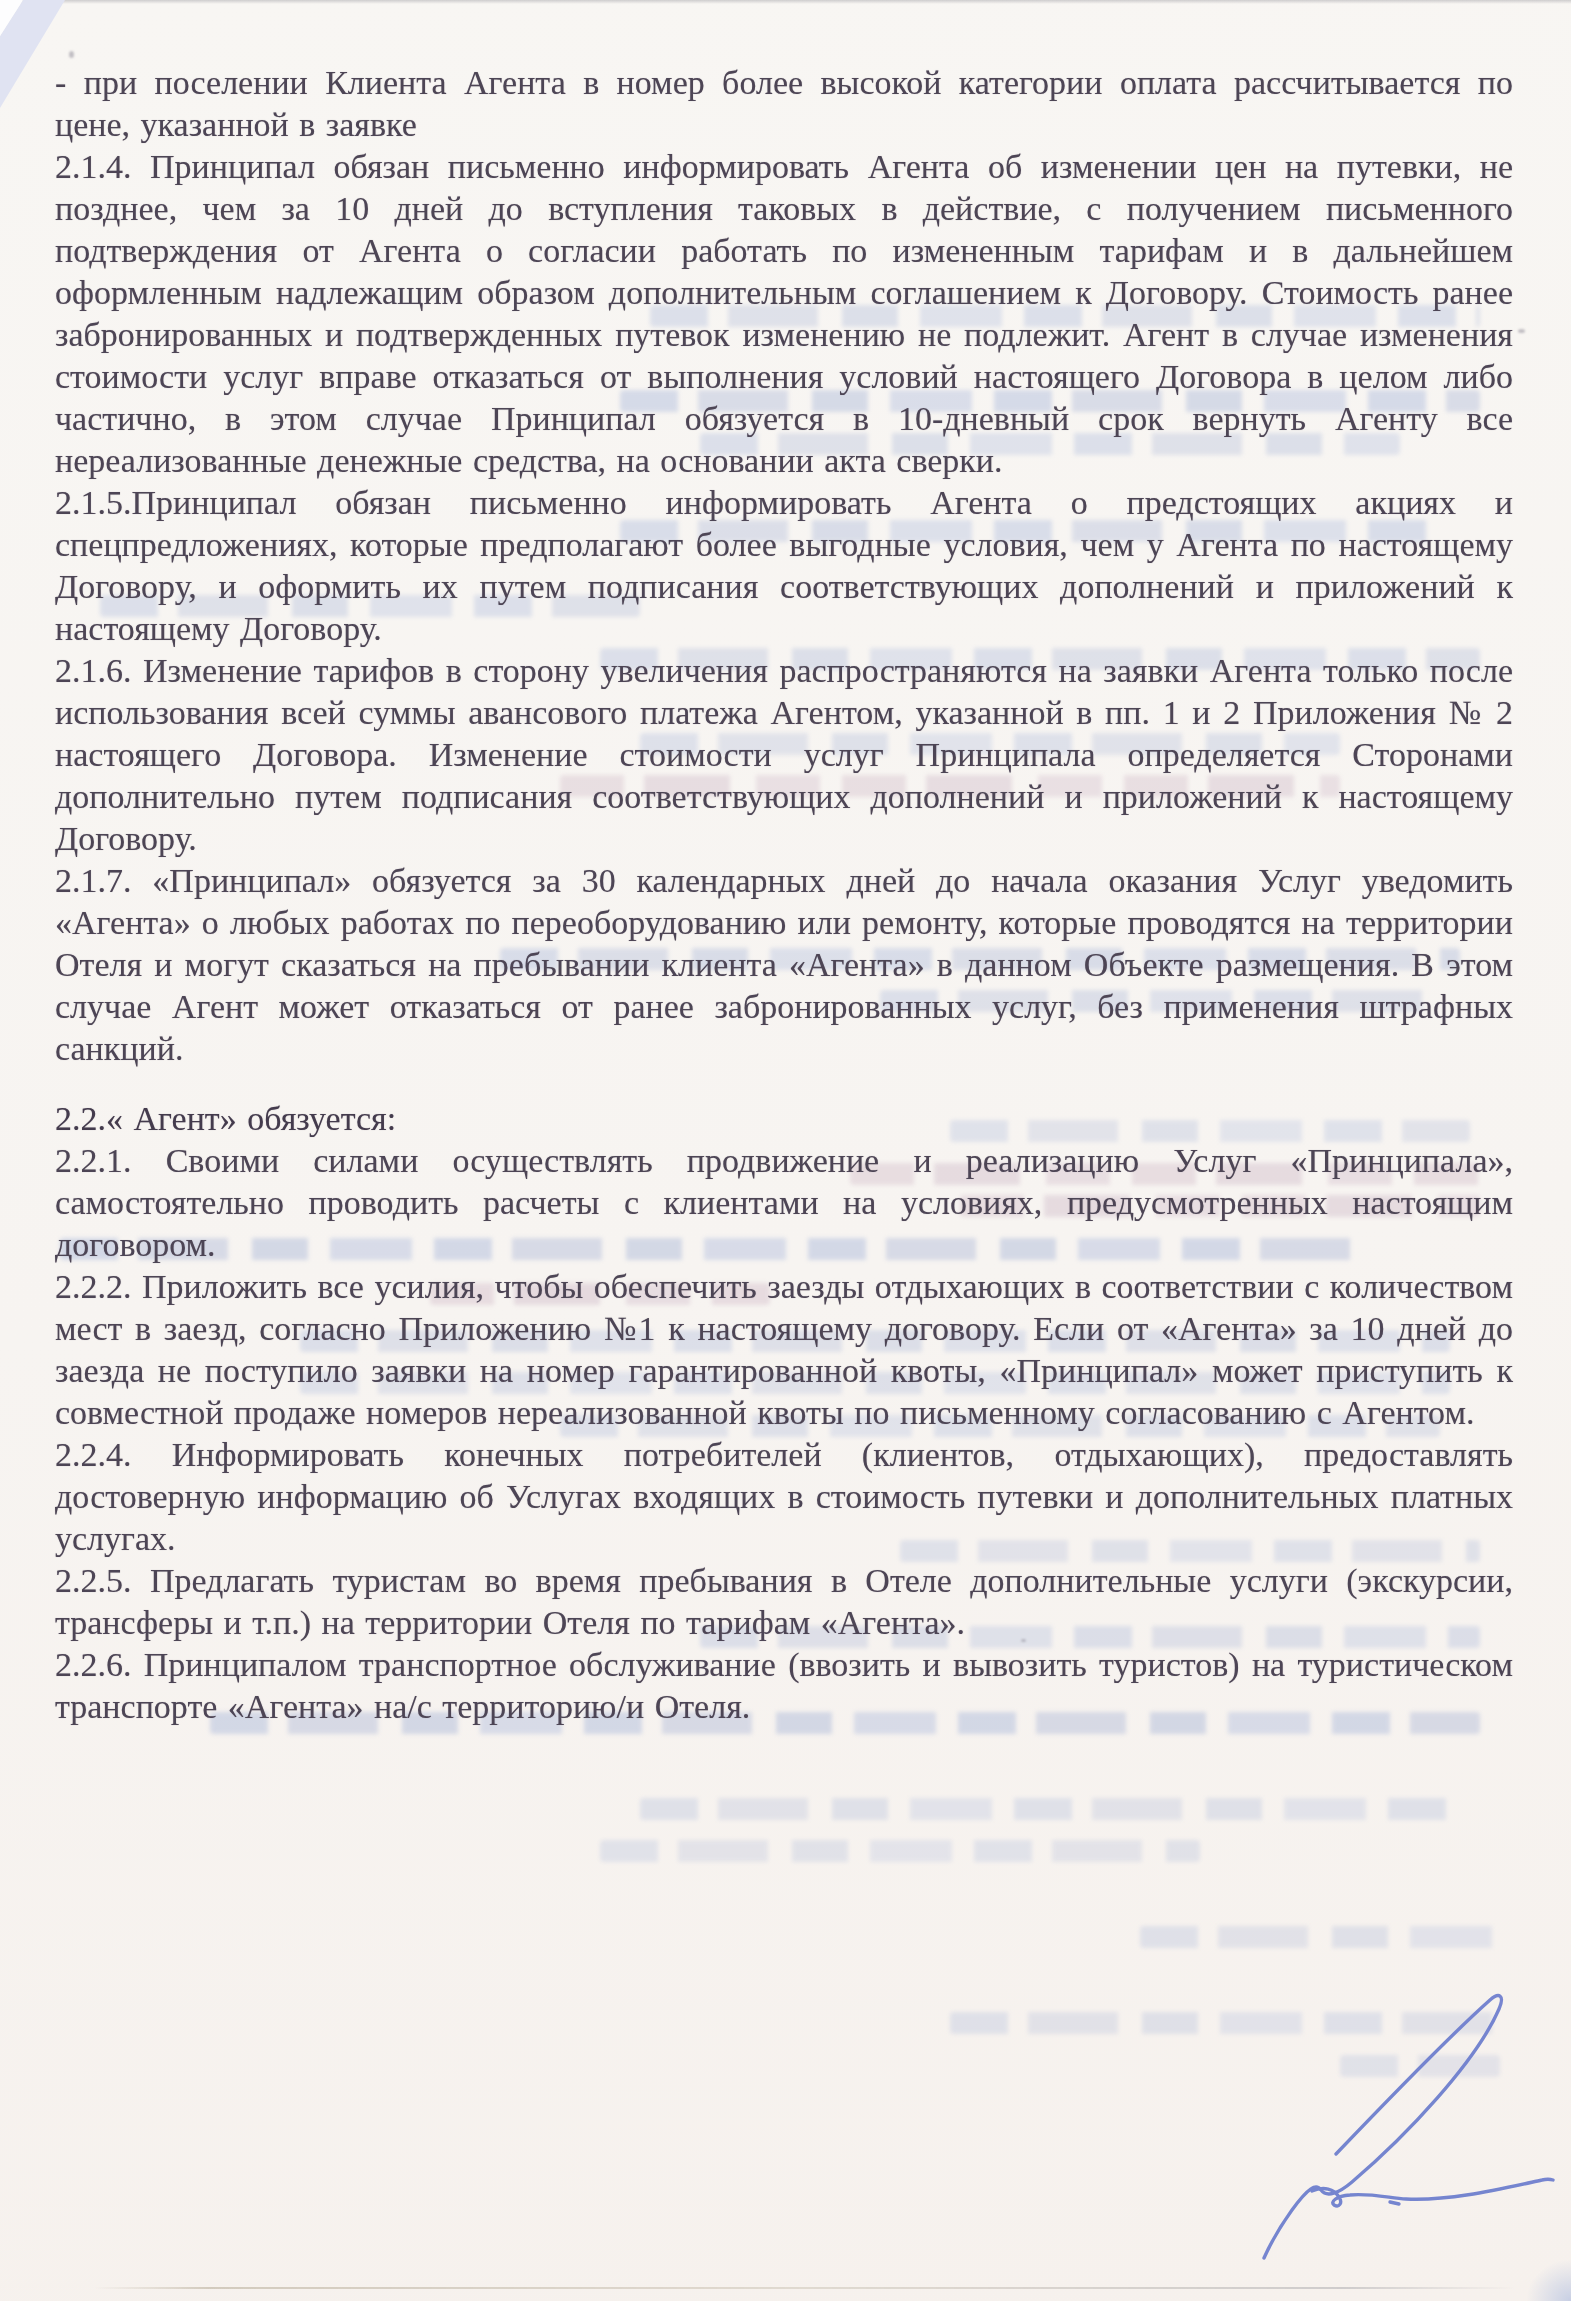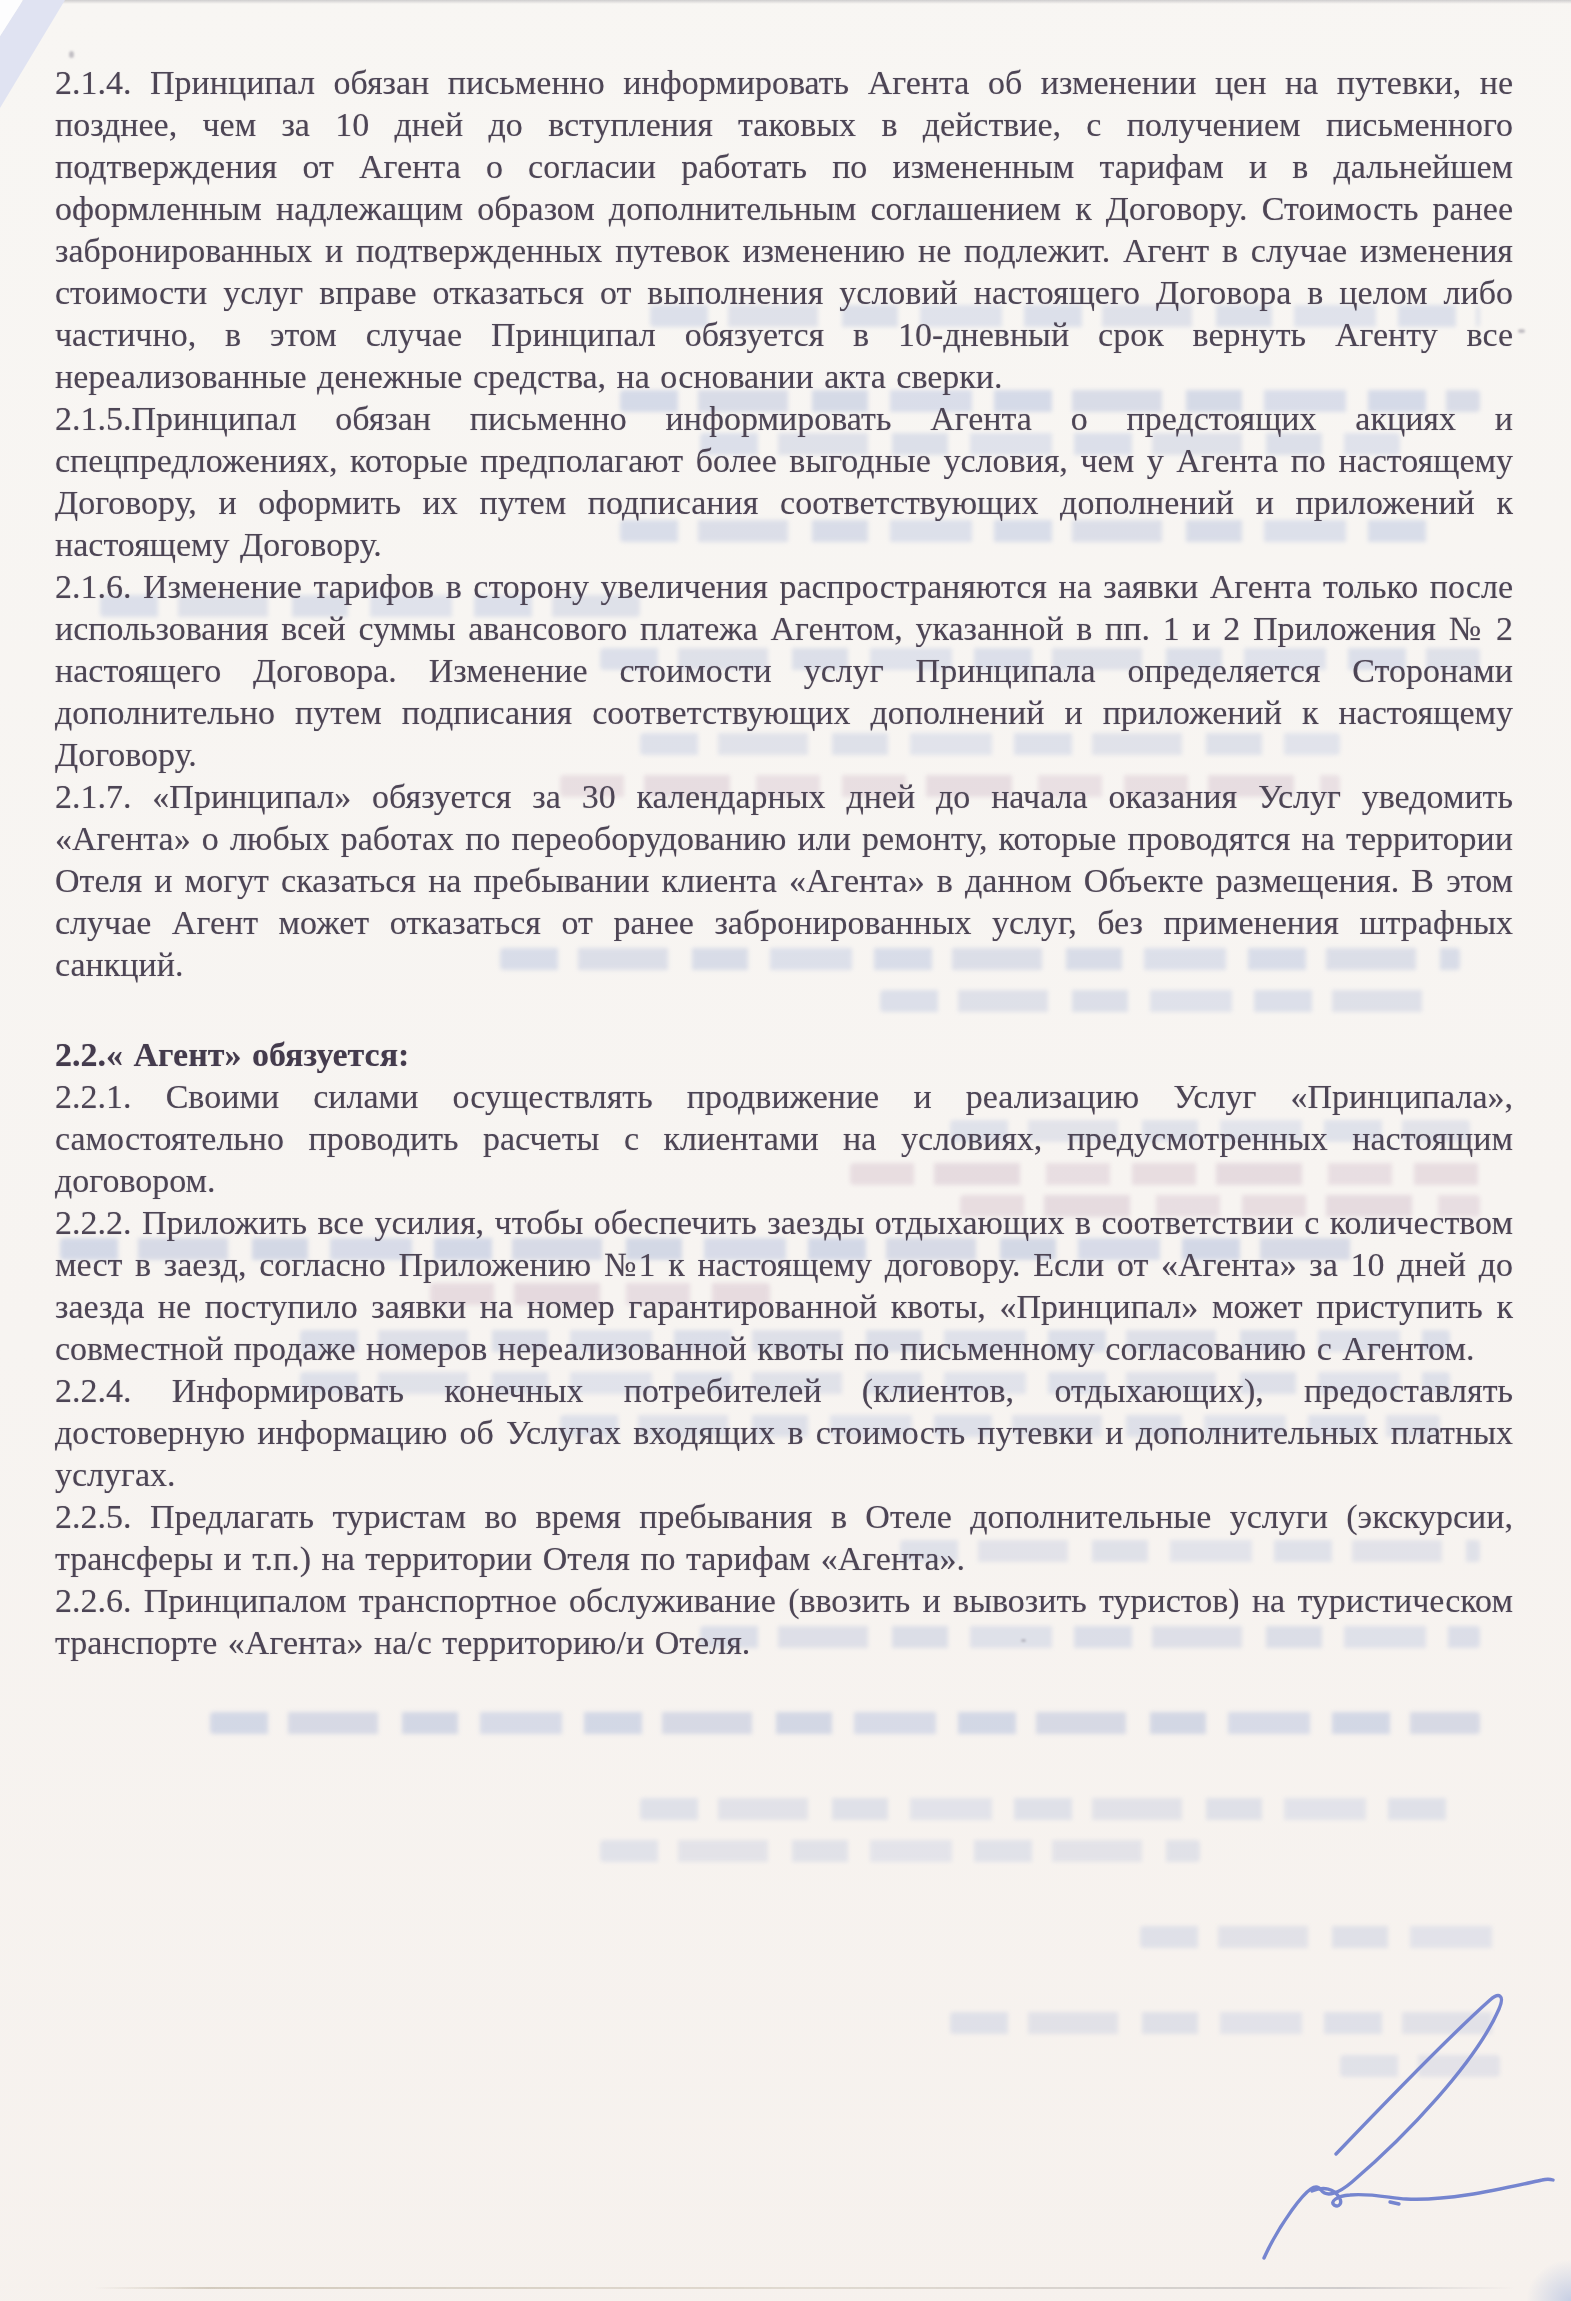--- a/index.html
+++ b/index.html
@@ -27,21 +27,21 @@
     clip-path:polygon(0 0,23px 0,0 36px);
   }
   .content{
     position:absolute;left:55px;top:62px;width:1458px;
     font-size:34px;line-height:42px;
     color:#4d4555;
     text-align:justify;
     word-spacing:2px;
   }
   .content p{margin:0;padding:0;text-shadow:0 0 1px rgba(77,69,85,.38);}
-  .content p.h{font-weight:bold;color:#443b4d;margin-top:48px;}
+  .content p.h{font-weight:normal;color:#443b4d;margin-top:28px;}
   
   .ghost{
     position:absolute;height:22px;border-radius:4px;
     filter:blur(2.2px);
     background:repeating-linear-gradient(90deg,
       #9fb0d8 0 58px, transparent 58px 78px,
       #a8b4d6 78px 168px, transparent 168px 192px,
       #9fafd5 192px 248px, transparent 248px 270px,
       #aab8dc 270px 352px, transparent 352px 374px);
   }
@@ -96,20 +96,21 @@
   <div class="ghost" style="top:1540px;left:900px;width:580px;opacity:.26"></div>
   <div class="ghost" style="top:1626px;left:700px;width:780px;opacity:.30"></div>
   <div class="ghost" style="top:1712px;left:210px;width:1270px;opacity:.40"></div>
   <div class="ghost" style="top:1798px;left:640px;width:820px;opacity:.26"></div>
   <div class="ghost" style="top:1840px;left:600px;width:600px;opacity:.24"></div>
   <div class="ghost" style="top:1926px;left:1140px;width:360px;opacity:.26"></div>
   <div class="ghost" style="top:2012px;left:950px;width:550px;opacity:.26"></div>
   <div class="ghost" style="top:2055px;left:1340px;width:160px;opacity:.24"></div>
 
   <div class="content">
+    <p>- при поселении Клиента Агента в номер более высокой категории оплата рассчитывается по цене, указанной в заявке</p>
     <p>2.1.4. Принципал обязан письменно информировать Агента об изменении цен на путевки, не позднее, чем за 10 дней  до вступления таковых в действие, с получением письменного подтверждения от Агента о согласии работать по измененным тарифам и в дальнейшем оформленным надлежащим образом  дополнительным соглашением к Договору. Стоимость ранее забронированных и подтвержденных путевок изменению не подлежит. Агент в случае изменения стоимости услуг вправе отказаться от выполнения условий настоящего Договора в целом либо частично, в этом случае Принципал обязуется в 10-дневный срок вернуть Агенту все нереализованные денежные средства, на основании акта сверки.</p>
     <p>2.1.5.Принципал обязан письменно информировать Агента о предстоящих акциях и спецпредложениях, которые предполагают более выгодные условия, чем у Агента по настоящему Договору, и оформить их путем подписания соответствующих дополнений и приложений к настоящему Договору.</p>
     <p>2.1.6.  Изменение тарифов в сторону увеличения распространяются на заявки Агента только после использования всей суммы авансового платежа Агентом, указанной в пп. 1 и 2 Приложения № 2 настоящего Договора. Изменение стоимости услуг Принципала определяется Сторонами дополнительно путем подписания соответствующих дополнений и приложений к настоящему Договору.</p>
     <p>2.1.7. «Принципал» обязуется за 30 календарных дней до начала оказания Услуг уведомить «Агента» о любых работах по переоборудованию или ремонту, которые проводятся на территории Отеля и могут сказаться на пребывании клиента «Агента» в данном Объекте размещения. В этом случае Агент может отказаться от ранее забронированных услуг, без применения штрафных санкций.</p>
     <p class="h">2.2.« Агент» обязуется:</p>
     <p>2.2.1. Своими  силами  осуществлять  продвижение  и  реализацию  Услуг «Принципала», самостоятельно проводить расчеты с клиентами на условиях, предусмотренных настоящим договором.</p>
     <p>2.2.2. Приложить все усилия, чтобы обеспечить заезды отдыхающих в соответствии с количеством мест в заезд, согласно Приложению  №1 к настоящему договору. Если от «Агента» за 10 дней до заезда не поступило заявки на номер гарантированной квоты, «Принципал» может приступить к совместной продаже номеров нереализованной квоты по письменному согласованию с Агентом.</p>
     <p>2.2.4. Информировать конечных потребителей (клиентов, отдыхающих), предоставлять достоверную информацию об Услугах входящих в стоимость путевки и дополнительных платных услугах.</p>
     <p>2.2.5. Предлагать туристам во время пребывания в Отеле дополнительные услуги (экскурсии, трансферы и т.п.) на территории Отеля по тарифам «Агента».</p>
     <p>2.2.6. Принципалом транспортное обслуживание (ввозить и вывозить туристов) на туристическом транспорте «Агента» на/с территорию/и Отеля.</p>

